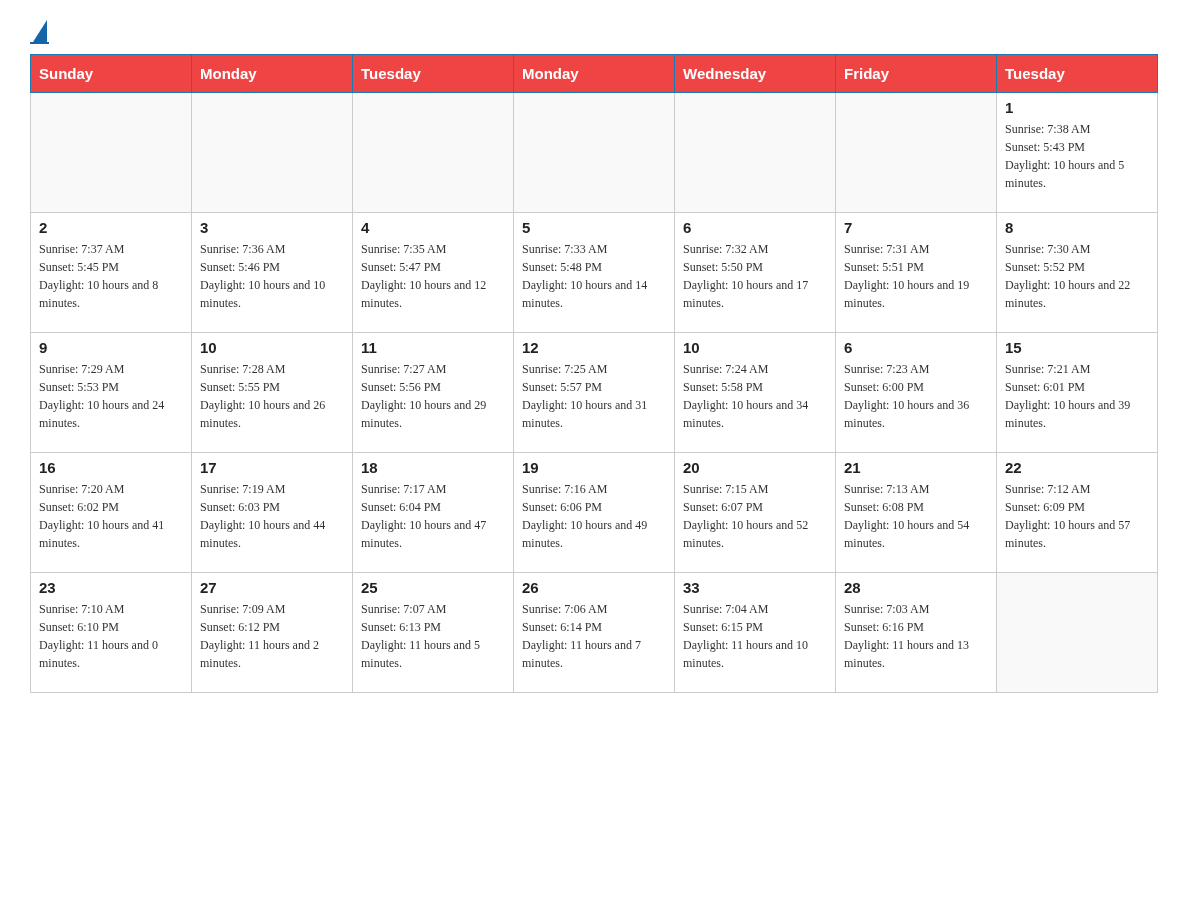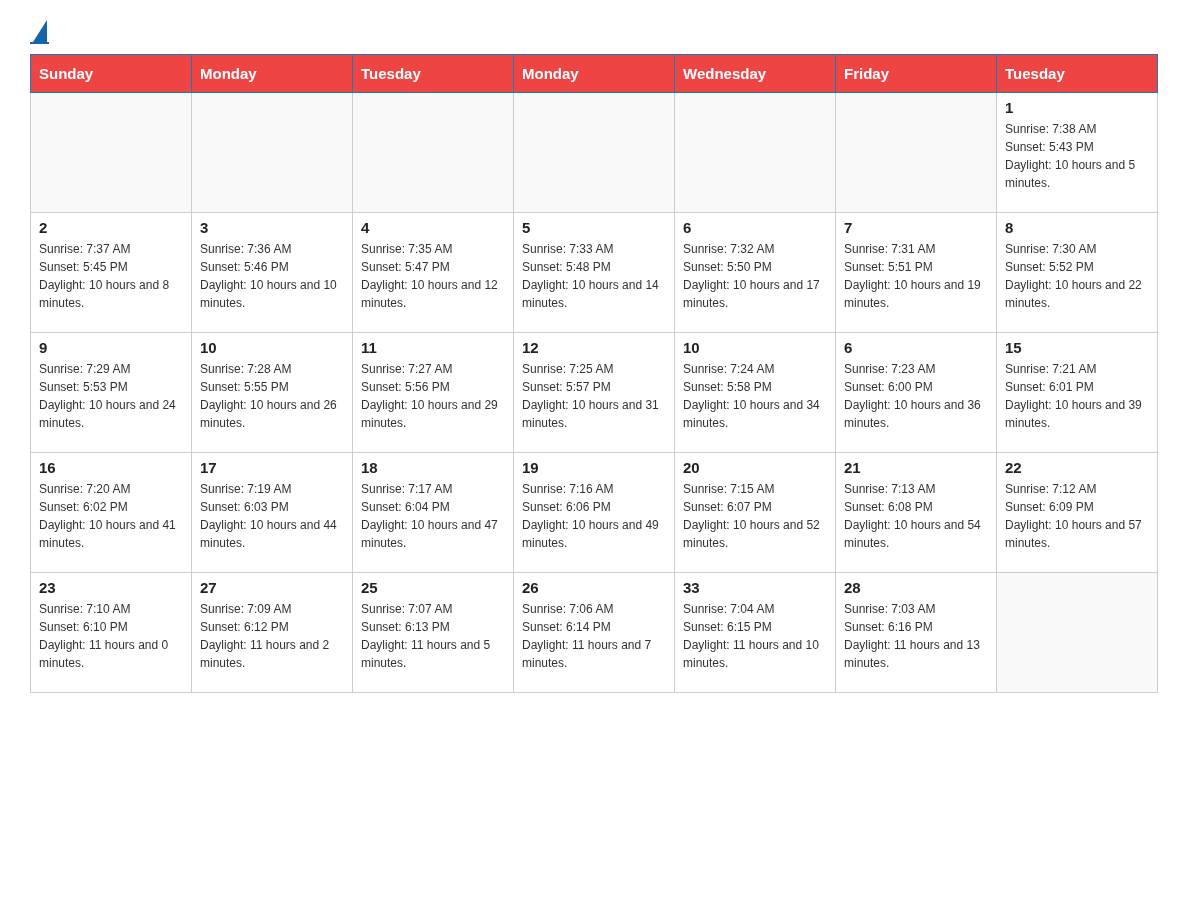--- a/index.html
+++ b/index.html
@@ -56,20 +56,21 @@
       font-size: 15px;
       font-weight: bold;
       color: #222;
       display: block;
       margin-bottom: 4px;
     }
     .day-info {
       font-size: 12px;
       color: #333;
       line-height: 1.5;
+      font-family: Liberation Serif, serif;
     }
     .empty-cell {
       background: #f9f9f9;
     }
     .logo-wrapper {
       display: flex;
       flex-direction: column;
     }
     .logo-row {
       display: flex;

